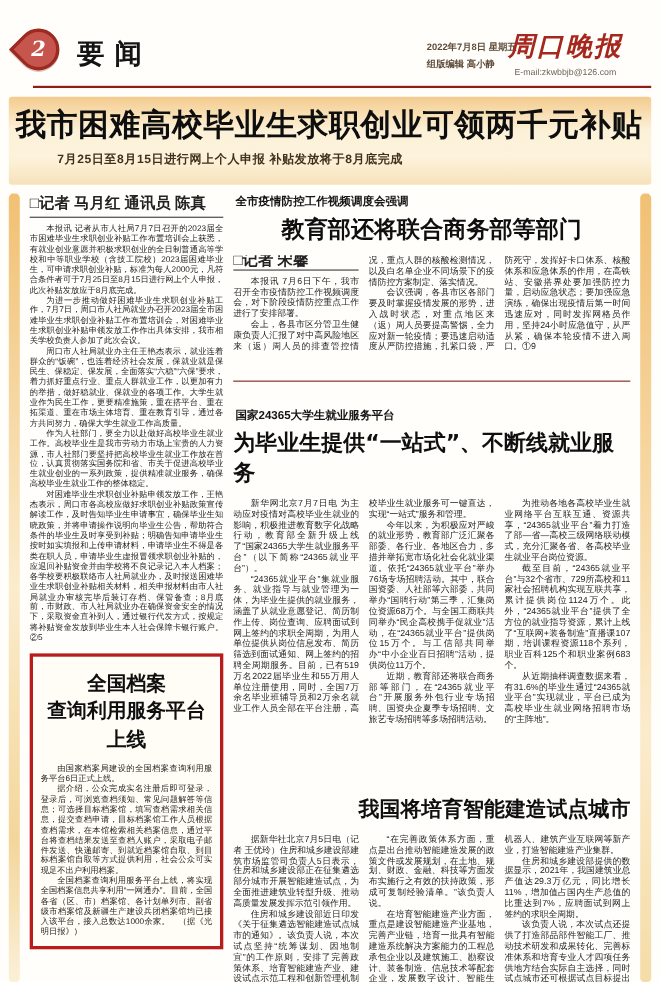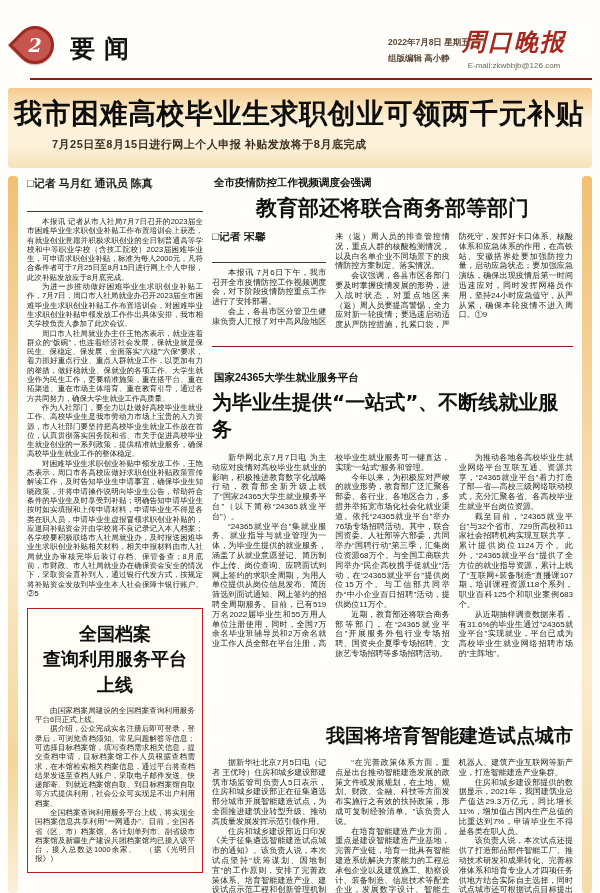--- a/index.html
+++ b/index.html
@@ -25,28 +25,28 @@
   
   .content{position:absolute;left:8px;right:8px;top:176px;bottom:0;display:flex;gap:9px;}
   .band{width:10px;border-radius:4px;}
   .band-left{background:linear-gradient(180deg,#f1c073 0%,#fbeccd 50%,#f3d69b 82%,#fbf0d8 100%);}
   .band-right{background:linear-gradient(180deg,#f1c073 0%,#fbeccd 68%,#f5dca8 100%);}
   .col-left{width:176px;flex:0 0 auto;}
   .col-right{flex:1;min-width:0;}
 
   .body-text{font-size:8px;line-height:9.8px;text-align:justify;color:#1d1d1d;}
   .para{margin:0;text-indent:2em;}
-  .byline{font-size:11px;font-weight:bold;color:#222;border-bottom:1px solid #3a3a3a;padding-bottom:20px;margin-bottom:5px;}
+  .byline{font-size:14px;font-weight:bold;color:#222;border-bottom:1px solid #3a3a3a;padding-bottom:3px;margin-bottom:5px;}
   .kicker{font-size:10.5px;font-weight:bold;color:#151515;margin:0 0 4px 2px;}
   h2{font-family:"DejaVu Sans",sans-serif;color:#0f0f0f;}
 
   
   .main-art .body-text{font-size:7.5px;line-height:9.3px;}
   
-  .archive-box{margin-top:10px;border:1px solid #b91c1c;background:#fffdf6;padding:6px 7px 8px;}
+  .archive-box{margin-top:10px;border:3px solid #b91c1c;background:#fffdf6;padding:6px 7px 8px;}
   .archive-box h2{font-size:18px;line-height:1.4;text-align:center;margin:6px 0 9px;font-weight:800;}
   .archive-box h2 span{display:block;}
   .archive-box .body-text{font-size:7.5px;line-height:9.3px;}
 
   
   .cols{column-count:3;column-gap:9px;overflow:hidden;}
   .epidemic h2{font-size:21px;text-align:center;margin:2px 0 10px;font-weight:800;}
   .epidemic .cols{height:102px;}
   .jobs{margin-top:12px;border-top:1px solid #7f1d1d;padding-top:24px;}
   .jobs h2{font-size:20px;text-align:left;margin:4px 0 10px;font-weight:800;}
@@ -137,21 +137,21 @@
           </div>
       </article>
 
       <article class="construction">
         <h2>我国将培育智能建造试点城市</h2>
         <div class="cols body-text">
             <p class="para">据新华社北京7月5日电（记者 王优玲）住房和城乡建设部建筑市场监管司负责人5日表示，住房和城乡建设部正在征集遴选部分城市开展智能建造试点，为全面推进建筑业转型升级、推动高质量发展发挥示范引领作用。</p>
             <p class="para">住房和城乡建设部近日印发《关于征集遴选智能建造试点城市的通知》。该负责人说，本次试点坚持“统筹谋划、因地制宜”的工作原则，安排了完善政策体系、培育智能建造产业、建设试点示范工程和创新管理机制四项必选任务。</p>
             <p class="para">“在完善政策体系方面，重点是出台推动智能建造发展的政策文件或发展规划，在土地、规划、财政、金融、科技等方面发布实施行之有效的扶持政策，形成可复制经验清单。”该负责人说。</p>
             <p class="para">在培育智能建造产业方面，重点是建设智能建造产业基地，完善产业链，培育一批具有智能建造系统解决方案能力的工程总承包企业以及建筑施工、勘察设计、装备制造、信息技术等配套企业，发展数字设计、智能生产、智能施工、智慧运维、建筑机器人、建筑产业互联网等新产业，打造智能建造产业集群。</p>
-            <p class="para">住房和城乡建设部提供的数据显示，2021年，我国建筑业总产值达29.3万亿元，同比增长11%，增加值占国内生产总值的比重达到7%，申请毕业生不得是各类在职人员。</p>
+            <p class="para">住房和城乡建设部提供的数据显示，2021年，我国建筑业总产值达29.3万亿元，同比增长11%，增加值占国内生产总值的比重达到7%，应聘面试到网上签约的求职全周期。</p>
             <p class="para">该负责人说，本次试点还提供了打造部品部件智能工厂、推动技术研发和成果转化、完善标准体系和培育专业人才四项任务供地方结合实际自主选择，同时试点城市还可根据试点目标提出新的任务方向。</p>
           </div>
       </article>
 
     </div>
 
     <div class="band band-right"></div>
 
   </div>
 </div>

